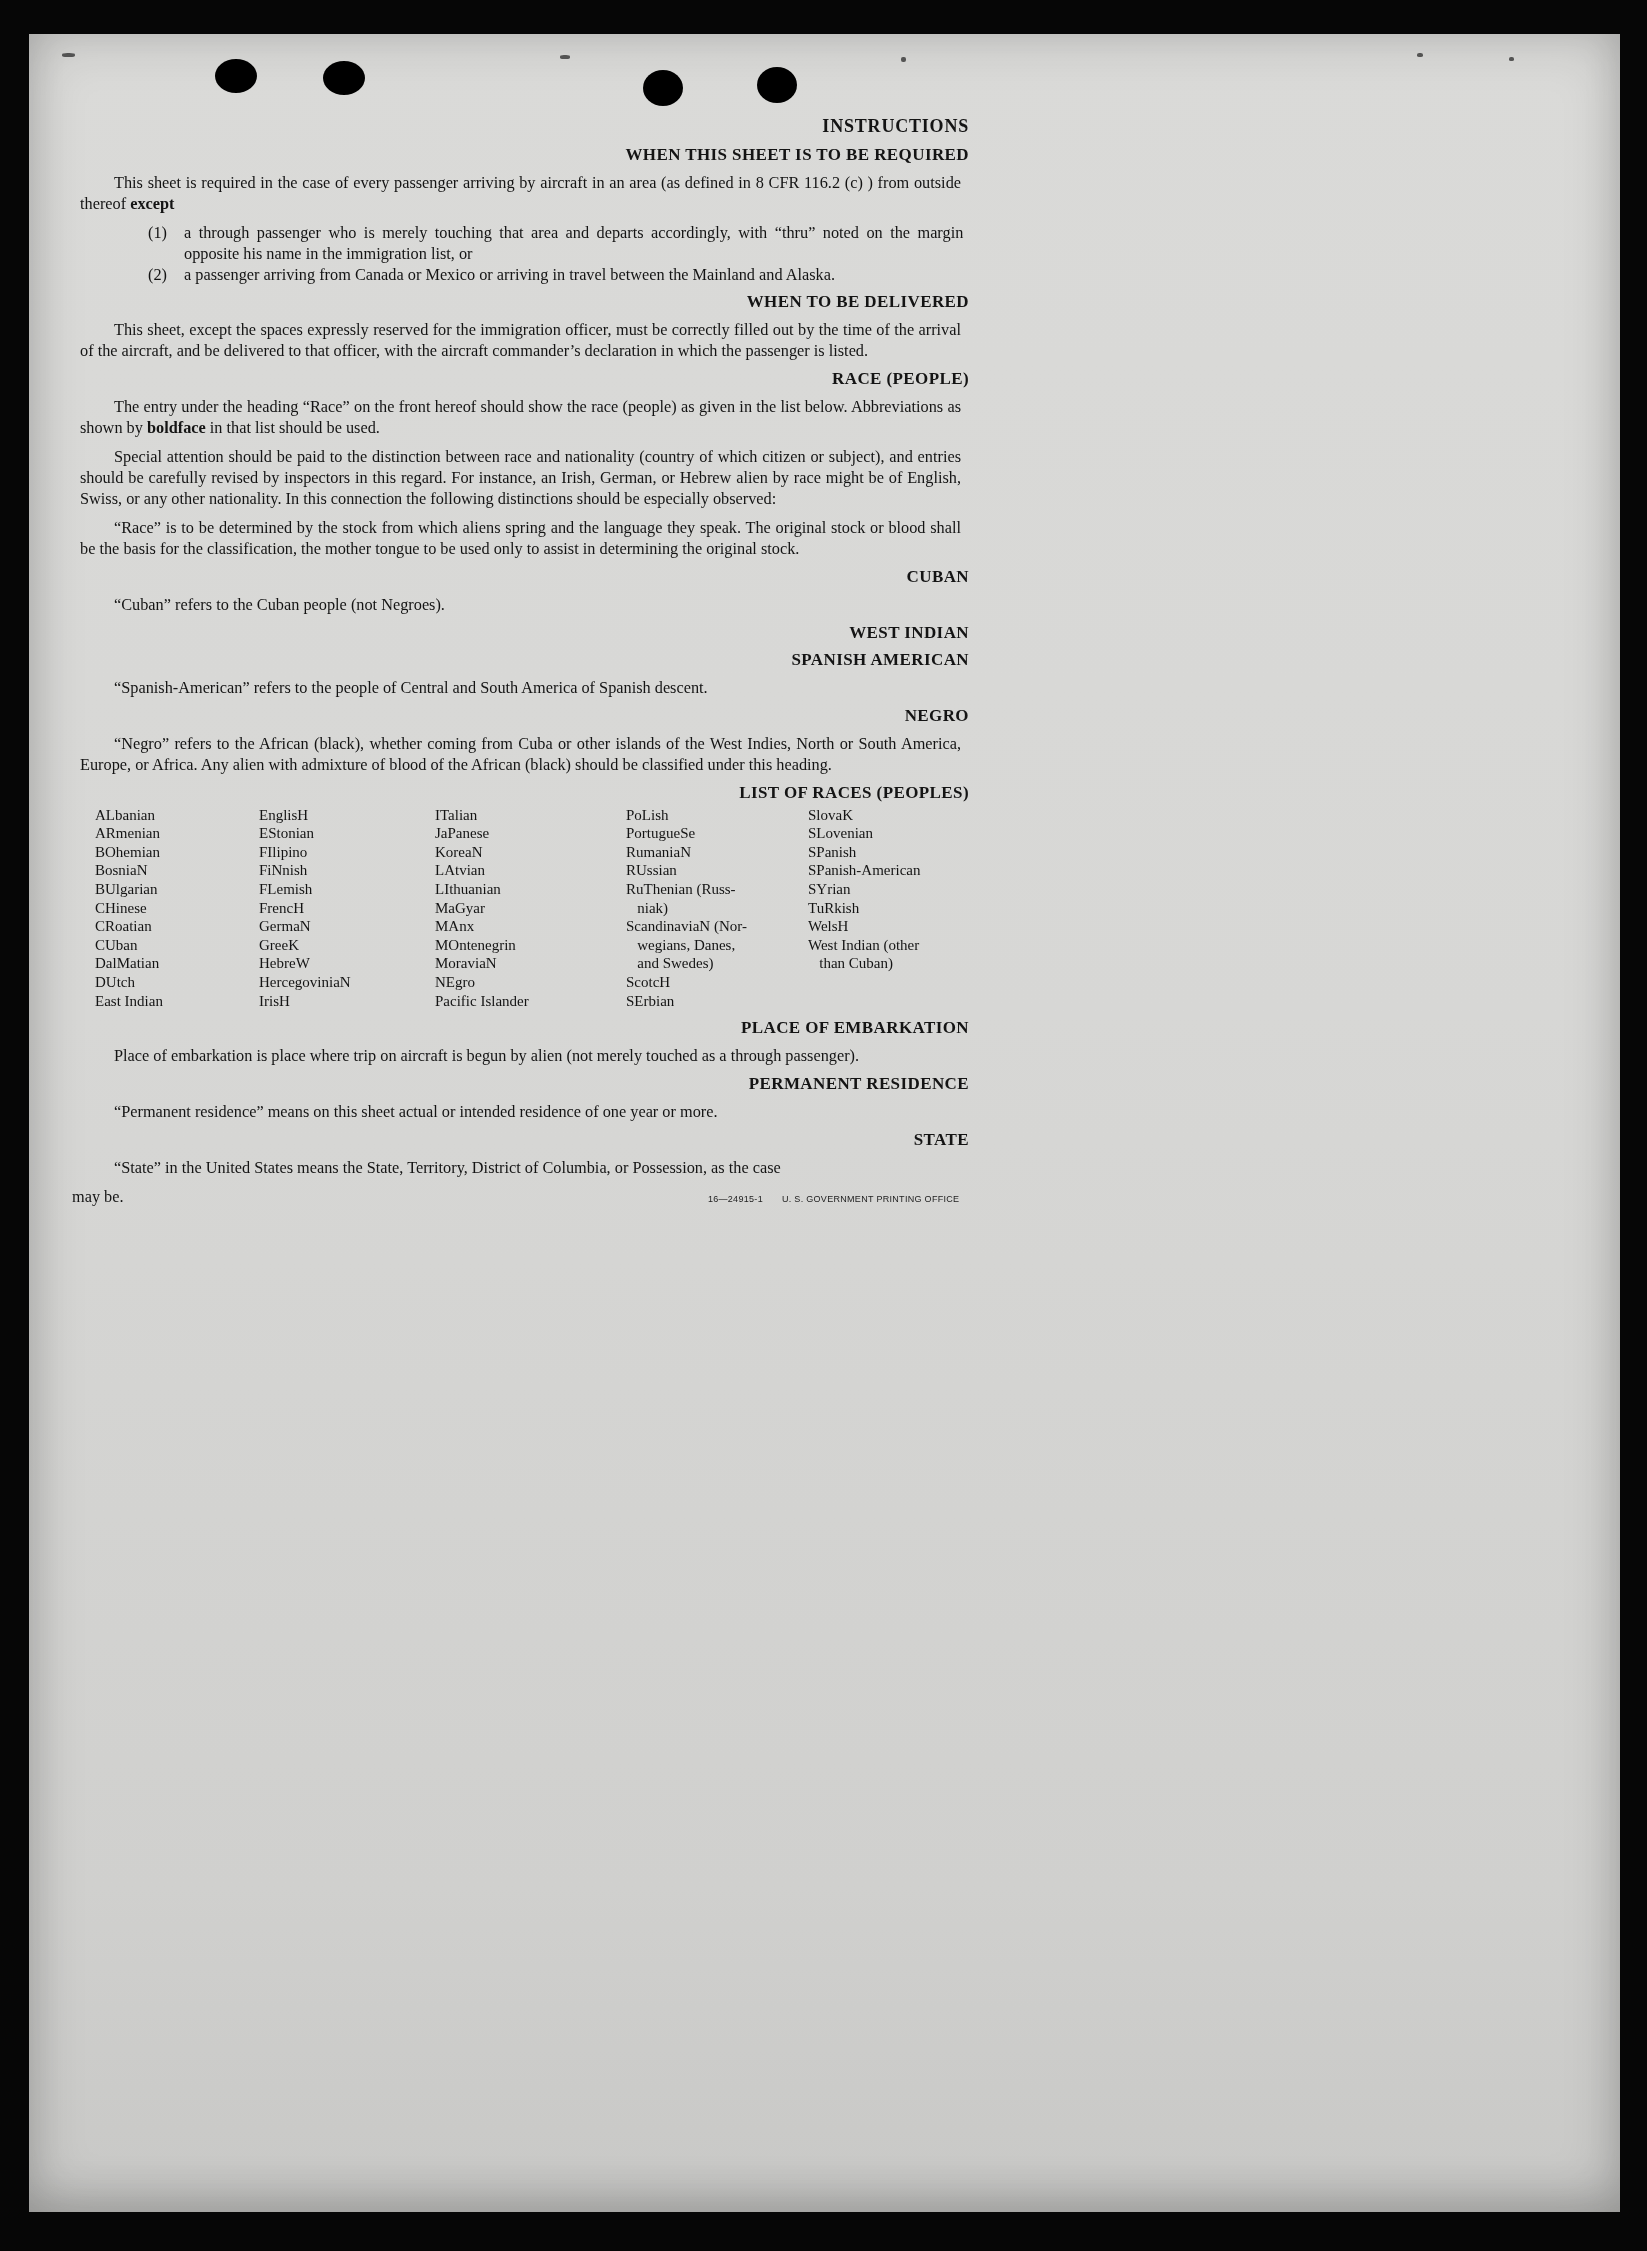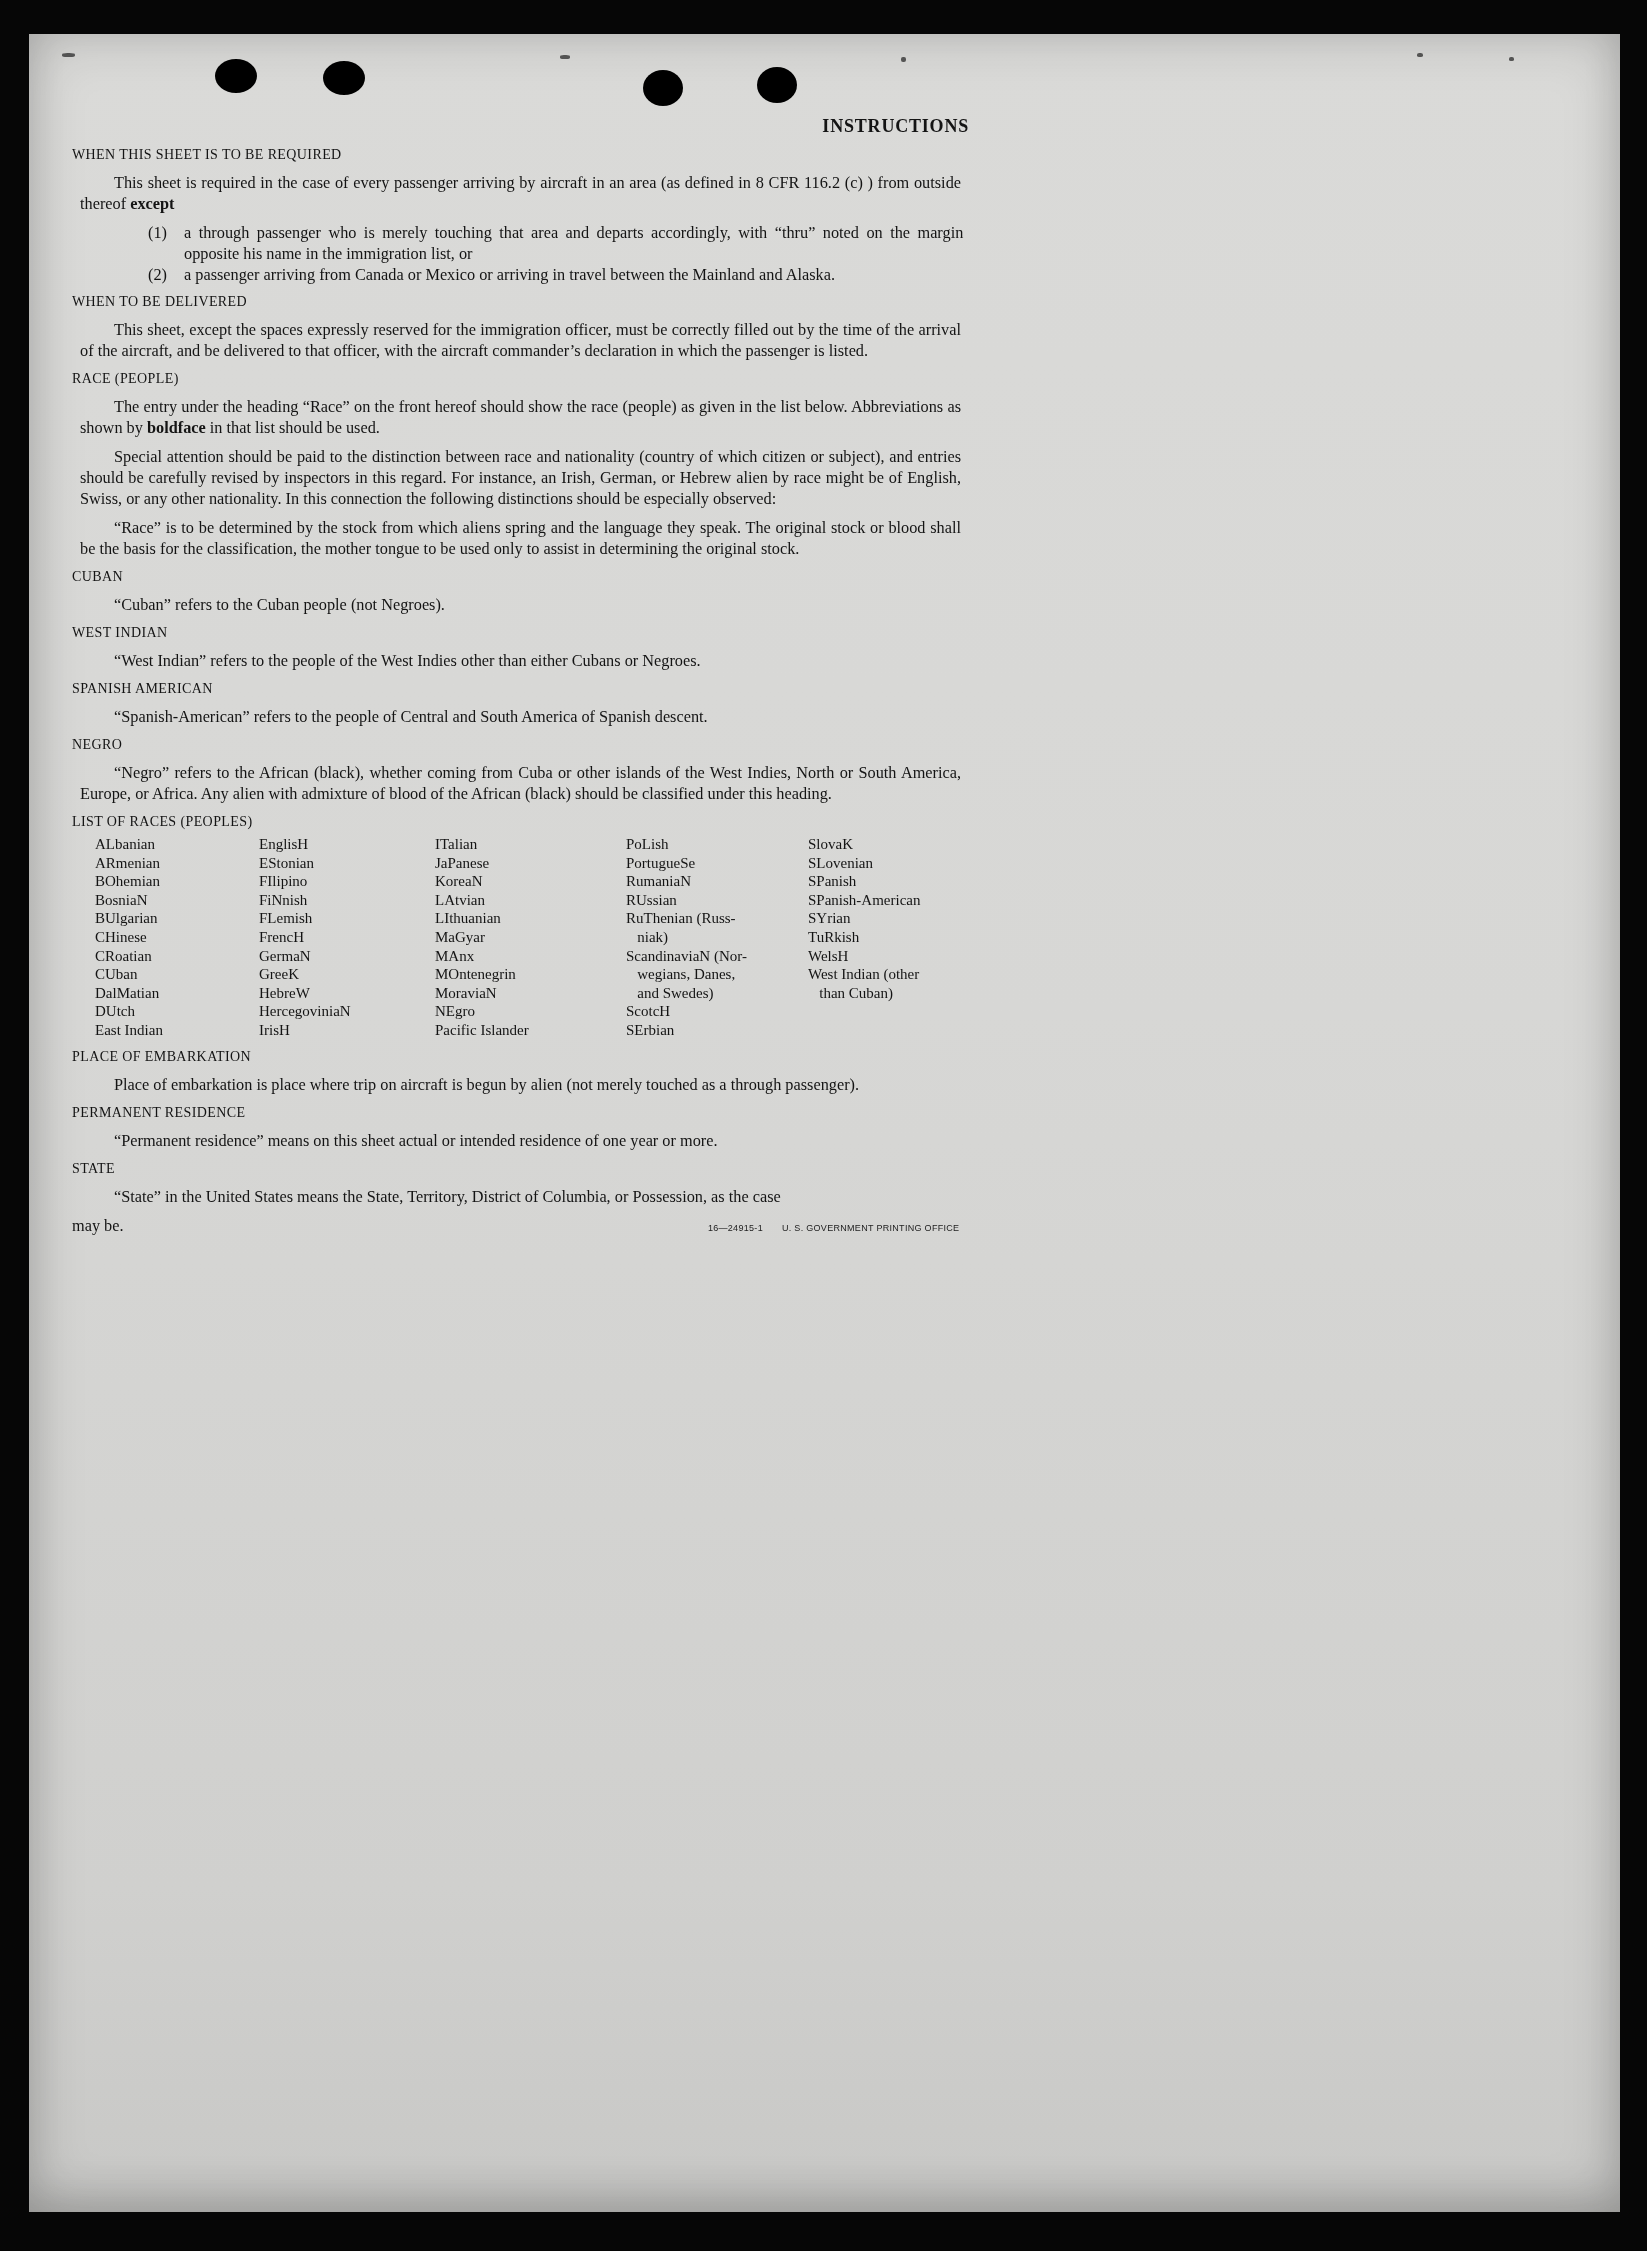--- a/index.html
+++ b/index.html
@@ -45,23 +45,23 @@
     line-height: 21px;
   }
   .title {
     text-align: right;
     font-size: 18px;
     font-weight: bold;
     letter-spacing: 0.8px;
     margin: 0 0 6px 0;
   }
   h2 {
-    text-align: left;
-    font-size: 14px;
-    font-weight: normal;
+    text-align: right;
+    font-size: 17px;
+    font-weight: bold;
     letter-spacing: 0.4px;
     margin: 7.6px 0 3.8px 0;
     line-height: 19px;
   }
   p {
     margin: 8px;
     text-align: justify;
     text-indent: 34px;
   }
   .numitem {
@@ -136,21 +136,20 @@
 
     <h2>RACE (PEOPLE)</h2>
     <p><span>The entry under the heading “Race” on the front hereof should show the race (people) as given in the list below. Abbreviations as shown by </span><b>boldface</b><span> in that list should be used.</span></p>
     <p>Special attention should be paid to the distinction between race and nationality (country of which citizen or subject), and entries should be carefully revised by inspectors in this regard. For instance, an Irish, German, or Hebrew alien by race might be of English, Swiss, or any other nationality. In this connection the following distinctions should be especially observed:</p>
     <p>“Race” is to be determined by the stock from which aliens spring and the language they speak. The original stock or blood shall be the basis for the classification, the mother tongue to be used only to assist in determining the original stock.</p>
 
     <h2>CUBAN</h2>
     <p>“Cuban” refers to the Cuban people (not Negroes).</p>
 
     <h2>WEST INDIAN</h2>
-    <p>“West Indian” refers to the people of the West Indies other than either Cubans or Negroes.</p>
 
     <h2>SPANISH AMERICAN</h2>
     <p>“Spanish-American” refers to the people of Central and South America of Spanish descent.</p>
 
     <h2>NEGRO</h2>
     <p>“Negro” refers to the African (black), whether coming from Cuba or other islands of the West Indies, North or South America, Europe, or Africa. Any alien with admixture of blood of the African (black) should be classified under this heading.</p>
 
     <h2>LIST OF RACES (PEOPLES)</h2>
     <div class="races">
       <div class="racecol"><div class="race-item">ALbanian</div><div class="race-item">ARmenian</div><div class="race-item">BOhemian</div><div class="race-item">BosniaN</div><div class="race-item">BUlgarian</div><div class="race-item">CHinese</div><div class="race-item">CRoatian</div><div class="race-item">CUban</div><div class="race-item">DalMatian</div><div class="race-item">DUtch</div><div class="race-item">East Indian</div></div>

